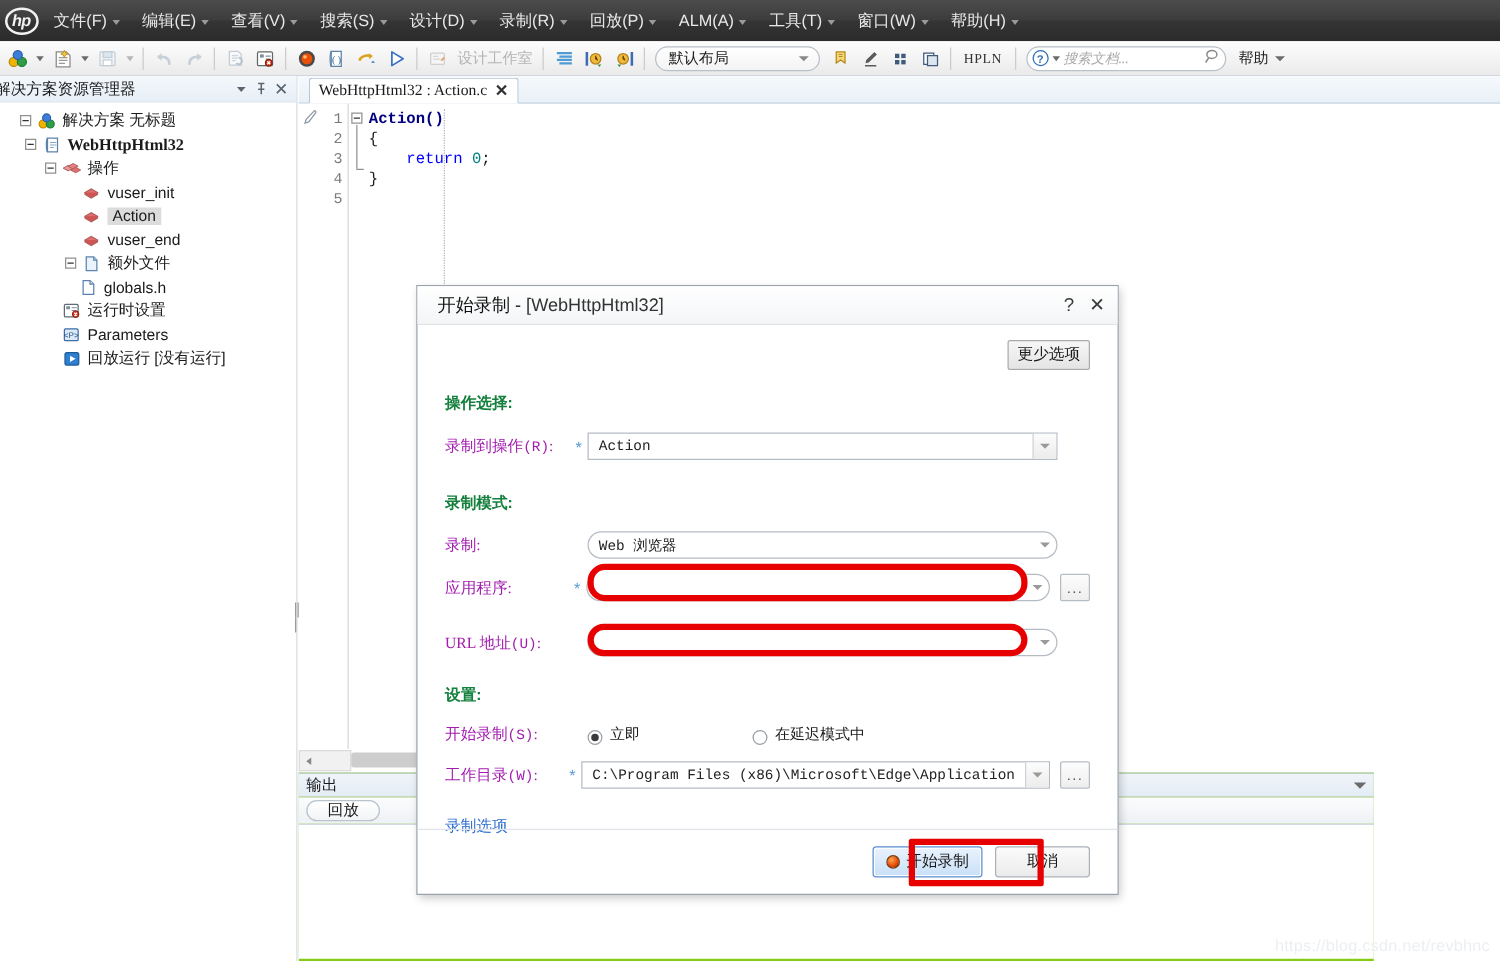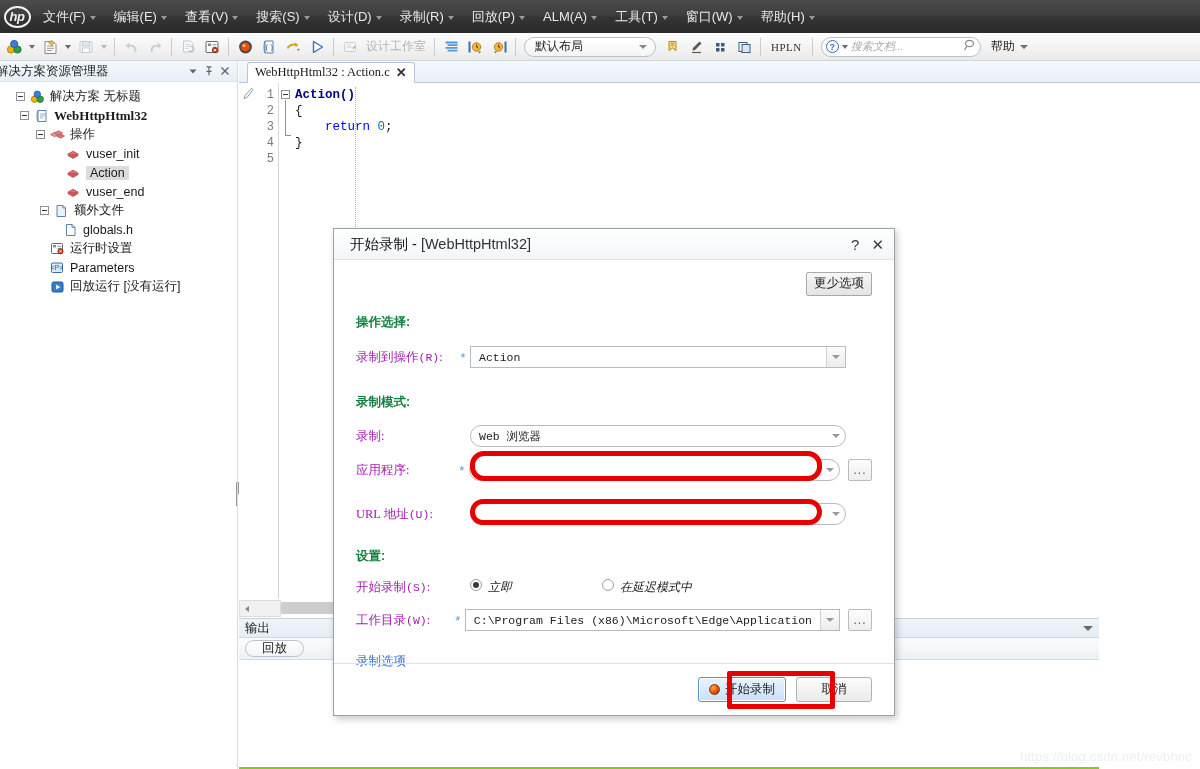--- a/index.html
+++ b/index.html
@@ -235,21 +235,21 @@
   .ell-btn {
     width: 24px; height: 22px; margin-left: 8px; border: 1px solid #b6bcc4; border-radius: 2px;
     background: linear-gradient(to bottom,#fdfdfd,#eeeeee);
     display:flex;align-items:center;justify-content:center; color:#555; font-size:12px; flex:none;
     letter-spacing: 1px;
   }
   .redact {
     position: absolute; border: 5px solid #e60000; border-radius: 14px; pointer-events: none;
     background: #ffffff;
   }
-  .radio-wrap { display:flex; align-items:flex-start; gap: 6px; font-style: italic; }
+  .radio-wrap { display:flex; align-items:flex-end; gap: 6px; }
   .radio {
     width: 12px; height: 12px; border-radius: 50%; border: 1px solid #9aa0a6;
     background: #fff; display:flex;align-items:center;justify-content:center; flex:none;
   }
   .radio.on::after { content:''; width: 6px; height: 6px; border-radius: 50%; background: #3a3a3a; }
   .link { color: #2f6fcf; font-size: 12.5px; }
   .modal-foot {
     position: absolute; left: 0; bottom: 0; width: 560px; height: 52px;
     border-top: 1px solid #e0e4e8; display:flex; align-items:center; justify-content:flex-end;
     padding-right: 22px; gap: 10px;
@@ -610,21 +610,21 @@
       <div class="trow" style="padding-left:65px">
         <span class="ticon">
           <svg width="15" height="14" viewBox="0 0 15 14">
             <path d="M2 7l5-2.8L12 7 7 9.8z" fill="#e46e6e" stroke="#b45e5e" stroke-width="0.9"></path>
             <path d="M2 7v1.6l5 2.8 5-2.8V7" fill="#cf5555" stroke="#b45e5e" stroke-width="0.9"></path>
           </svg>
         </span>
         <span class="tlabel">vuser_end</span>
       </div>
 
-      <div class="trow" style="padding-left:40px">
+      <div class="trow" style="padding-left:52px">
         <span class="exp">
             <b></b>
           </span>
         <span class="ticon">
           <svg width="15" height="14" viewBox="0 0 15 14">
             <path d="M3 1.5h6l2.5 2.5v8.5H3z" fill="#eaf2fb" stroke="#5b83ab"></path>
             <path d="M9 1.5v2.5h2.5" fill="#cfe0f2" stroke="#5b83ab"></path>
           </svg>
         </span>
         <span class="tlabel">额外文件</span>

